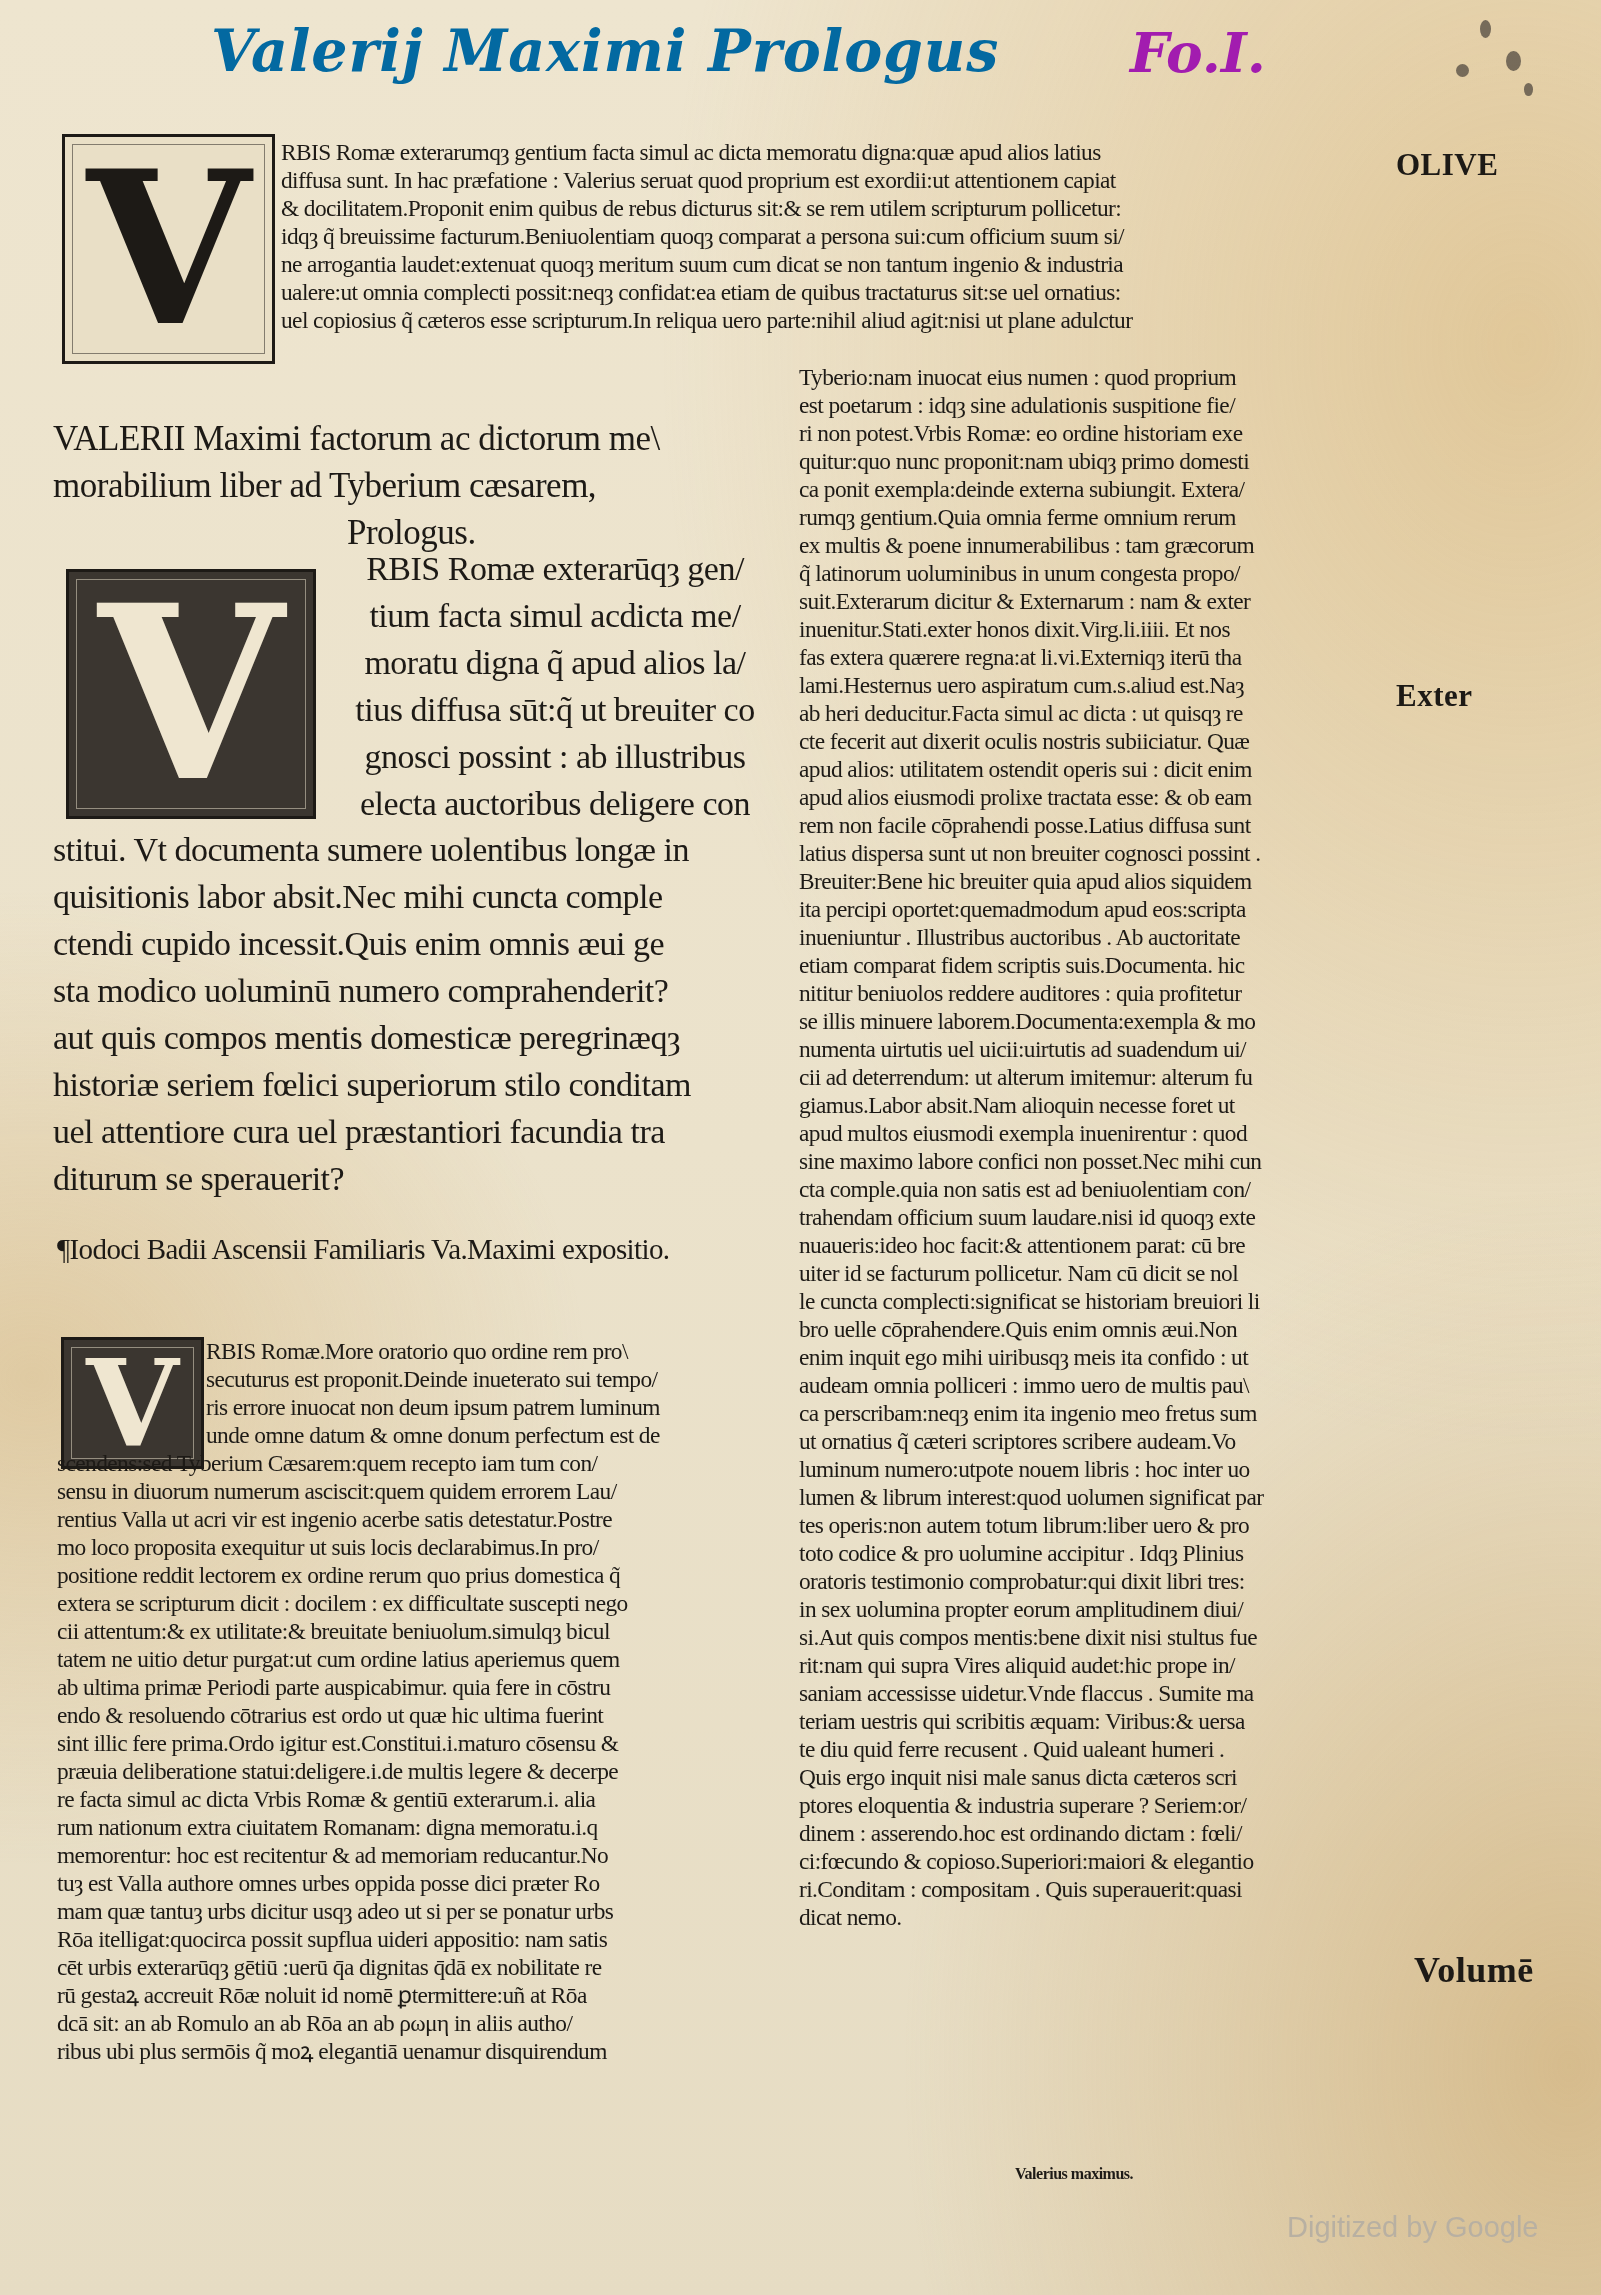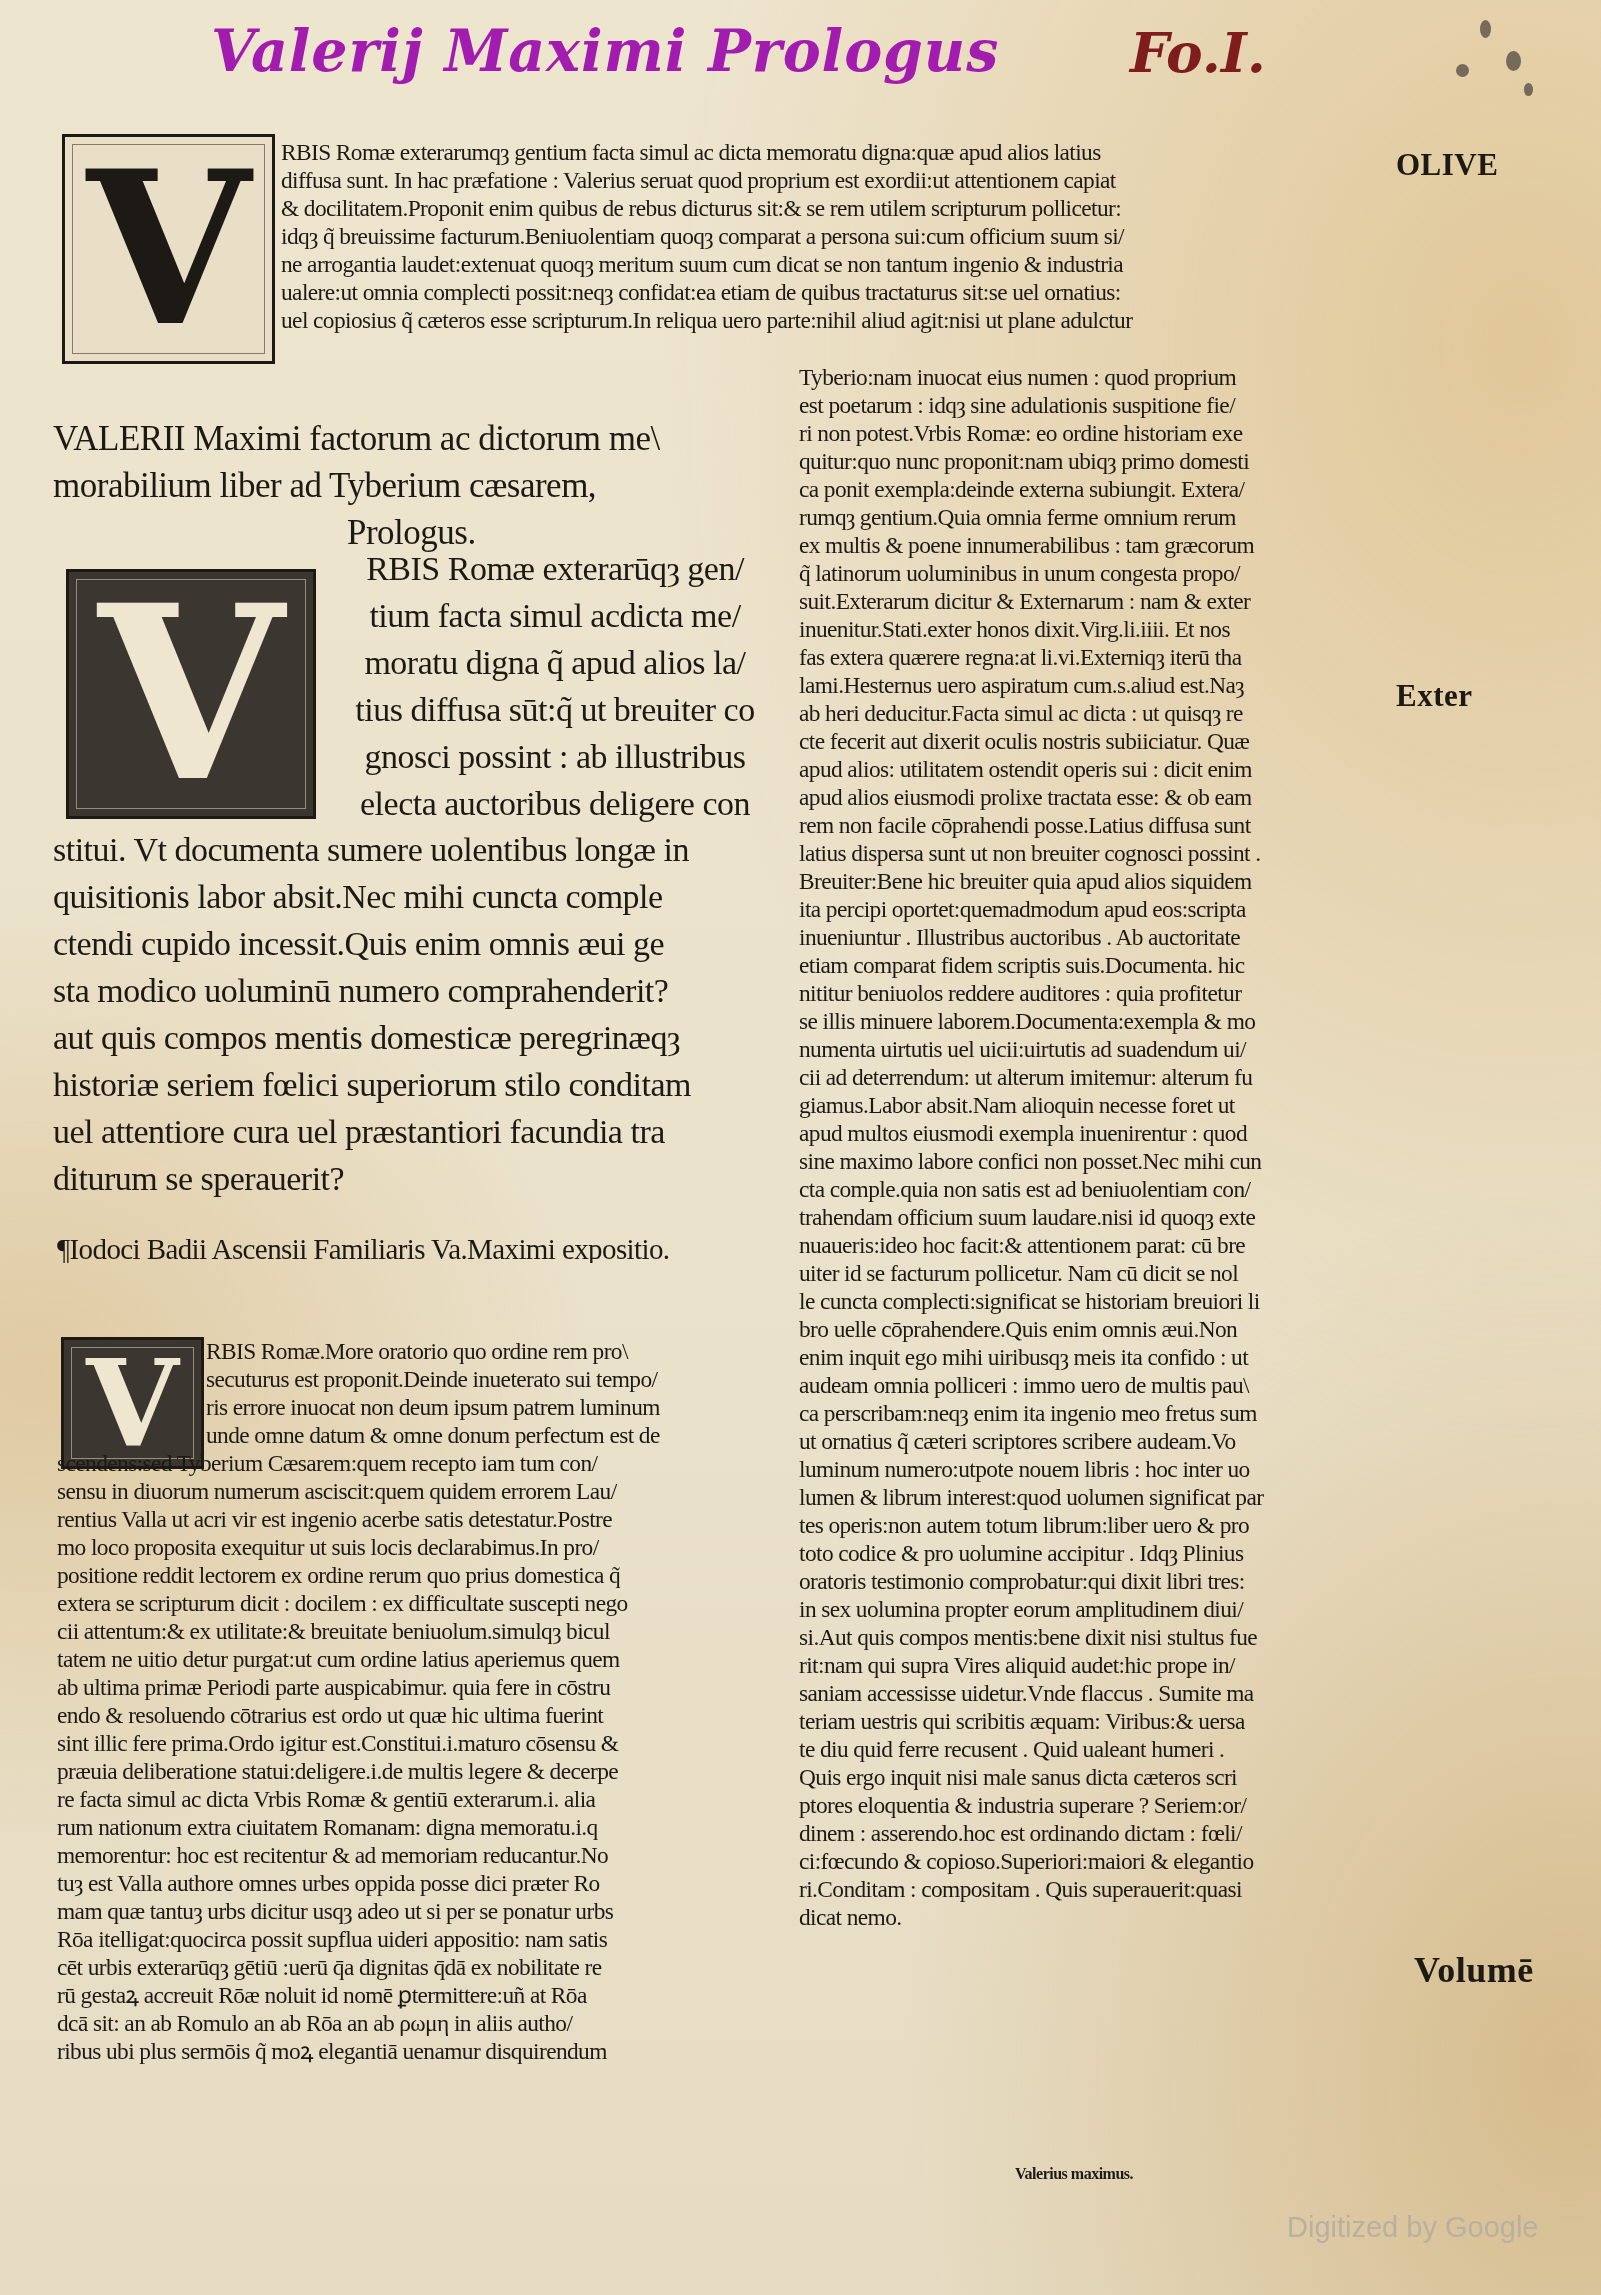--- a/index.html
+++ b/index.html
@@ -10,25 +10,25 @@
       radial-gradient(ellipse at 95% 15%, rgba(214,176,110,0.55) 0%, rgba(214,176,110,0) 40%),
       radial-gradient(ellipse at 98% 90%, rgba(200,160,95,0.55) 0%, rgba(200,160,95,0) 30%),
       radial-gradient(ellipse at 2% 60%, rgba(210,175,115,0.45) 0%, rgba(210,175,115,0) 25%),
       linear-gradient(180deg, #eee5cf 0%, #ebe2cb 50%, #e6dcc3 100%);
     color: #1d1a16;
     font-family: "Liberation Serif", "DejaVu Serif", serif;
   }
   .abs { position: absolute; }
   .header-title {
     left: 211px; top: 16.5px; font-size: 57px; font-weight: bold; letter-spacing: 0.9px;
-    font-family: "DejaVu Serif", serif; font-style: italic; color: #a21caf;
+    font-family: "DejaVu Serif", serif; font-style: italic; color: #0369a1;
   }
   .folio {
     left: 1130px; top: 20px; font-size: 55px; font-weight: bold;
-    font-family: "DejaVu Serif", serif; font-style: italic; color: #7f1d1d;
+    font-family: "DejaVu Serif", serif; font-style: italic; color: #a21caf;
   }
   .line { white-space: nowrap; overflow: hidden; }
   .col-comment .line { font-size: 23.4px; line-height: 28px; letter-spacing: -0.6px; height: 28px; }
   .col-text .line { font-size: 34px; line-height: 47px; letter-spacing: -0.5px; height: 47px; }
   .dropcap {
     border: 3.7px solid #1d1a16; background: #3b3630; color: #efe6d0;
     display: flex; align-items: center; justify-content: center;
     font-family: "DejaVu Serif", serif; font-weight: bold; box-sizing: border-box;
   }
   .dropcap.light { background: #e9dfc6; color: #1d1a16; }

